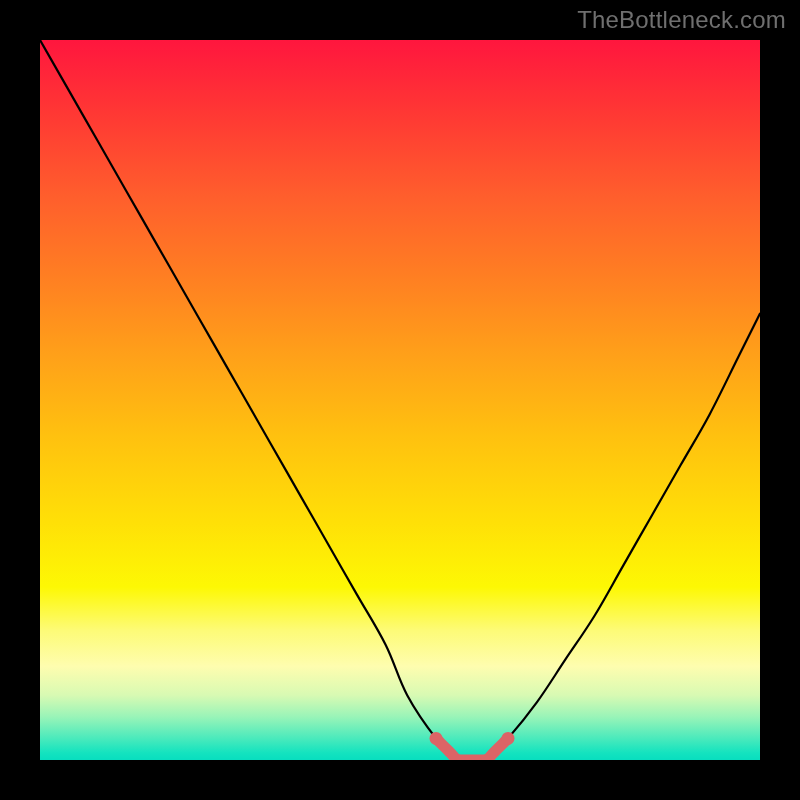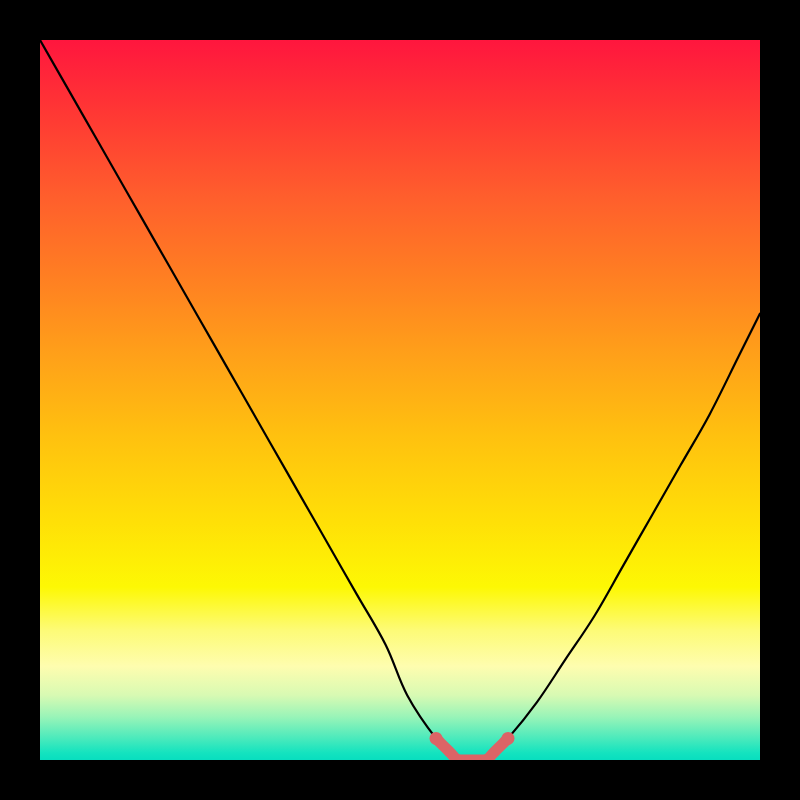--- a/index.html
+++ b/index.html
@@ -73,13 +73,14 @@
     <div class="gradient"></div>
 
     <svg class="curve-svg" viewBox="0 0 720 720" preserveAspectRatio="none">
       <path id="curve-path" fill="none" stroke="#000" stroke-width="2.2" stroke-linecap="round" d="M 0 0 C 5.184 9.071999999999996, 18.432000000000002 32.255999999999986, 28.8 50.39999999999998 C 39.168 68.54399999999997, 47.232 82.65599999999996, 57.6 100.79999999999995 C 67.968 118.94399999999995, 76.032 133.05599999999993, 86.39999999999999 151.19999999999993 C 96.76799999999999 169.34399999999994, 104.83200000000001 183.45600000000002, 115.2 201.60000000000002 C 125.568 219.74400000000003, 133.632 233.856, 144 252 C 154.368 270.144, 162.432 284.25600000000003, 172.79999999999998 302.40000000000003 C 183.16799999999998 320.54400000000004, 191.23200000000003 334.656, 201.60000000000002 352.8 C 211.96800000000002 370.944, 220.032 385.056, 230.4 403.2 C 240.768 421.344, 248.832 435.456, 259.2 453.6 C 269.568 471.744, 277.632 485.856, 288 504 C 298.368 522.144, 306.432 536.256, 316.8 554.4 C 327.168 572.544, 336.52799999999996 586.656, 345.59999999999997 604.8 C 354.67199999999997 622.944, 358.128 638.3520000000001, 367.2 655.2 C 376.272 672.048, 386.92800000000005 686.736, 396.00000000000006 698.4 C 405.07200000000006 710.064, 408.52799999999996 716.112, 417.59999999999997 720 C 426.67199999999997 723.888, 437.328 723.888, 446.4 720 C 455.472 716.112, 458.928 708.768, 468 698.4 C 477.072 688.0319999999999, 486.43199999999996 676.656, 496.79999999999995 662.4 C 507.16799999999995 648.144, 515.232 634.7520000000001, 525.6 619.2 C 535.9680000000001 603.648, 544.0319999999999 592.848, 554.4 576 C 564.768 559.152, 572.832 543.744, 583.2 525.6 C 593.5680000000001 507.456, 601.6320000000001 493.344, 612 475.2 C 622.3679999999999 457.056, 630.4319999999999 442.944, 640.8 424.8 C 651.168 406.656, 659.232 393.84000000000003, 669.6 374.40000000000003 C 679.9680000000001 354.96000000000004, 689.328 334.94399999999996, 698.4 316.79999999999995 C 707.472 298.65599999999995, 716.112 281.37600000000003, 720 273.6"></path>
       <path id="highlight-path" fill="none" stroke-linecap="round" d="M 396.00000000000006 698.4 C 396.9257142857143 699.3257142857143, 399.2914285714286 701.6914285714287, 401.14285714285717 703.5428571428572 C 402.99428571428575 705.3942857142857, 404.4342857142857 706.8342857142858, 406.2857142857143 708.6857142857143 C 408.13714285714286 710.5371428571428, 409.5771428571429 711.9771428571429, 411.4285714285715 713.8285714285714 C 413.2800000000001 715.68, 414.71999999999997 717.8605714285713, 416.57142857142856 718.9714285714285 C 418.42285714285714 720.0822857142857, 419.86285714285714 719.8148571428571, 421.7142857142857 720 C 423.5657142857143 720.1851428571429, 425.00571428571425 720, 426.85714285714283 720 C 428.7085714285714 720, 430.1485714285714 720, 432 720 C 433.8514285714286 720, 435.2914285714286 720, 437.14285714285717 720 C 438.99428571428575 720, 440.43428571428575 720.1851428571429, 442.28571428571433 720 C 444.1371428571429 719.8148571428571, 445.57714285714286 720.0822857142857, 447.42857142857144 718.9714285714285 C 449.28000000000003 717.8605714285713, 450.71999999999997 715.68, 452.57142857142856 713.8285714285714 C 454.42285714285714 711.9771428571429, 455.8628571428571 710.5371428571428, 457.71428571428567 708.6857142857143 C 459.56571428571425 706.8342857142858, 461.0057142857143 705.3942857142856, 462.8571428571429 703.5428571428571 C 464.7085714285715 701.6914285714286, 467.07428571428574 699.3257142857143, 468 698.4" stroke="#dc6466" stroke-width="11"></path>
       <circle id="hl-dot-left" r="6.5" cx="396.00000000000006" cy="698.4" fill="#dc6466"></circle>
       <circle id="hl-dot-right" r="6.5" cx="468" cy="698.4" fill="#dc6466"></circle>
     </svg>
   </div>
 
+  <div class="watermark">TheBottleneck.com</div>
 </div>
 
 </body></html>

